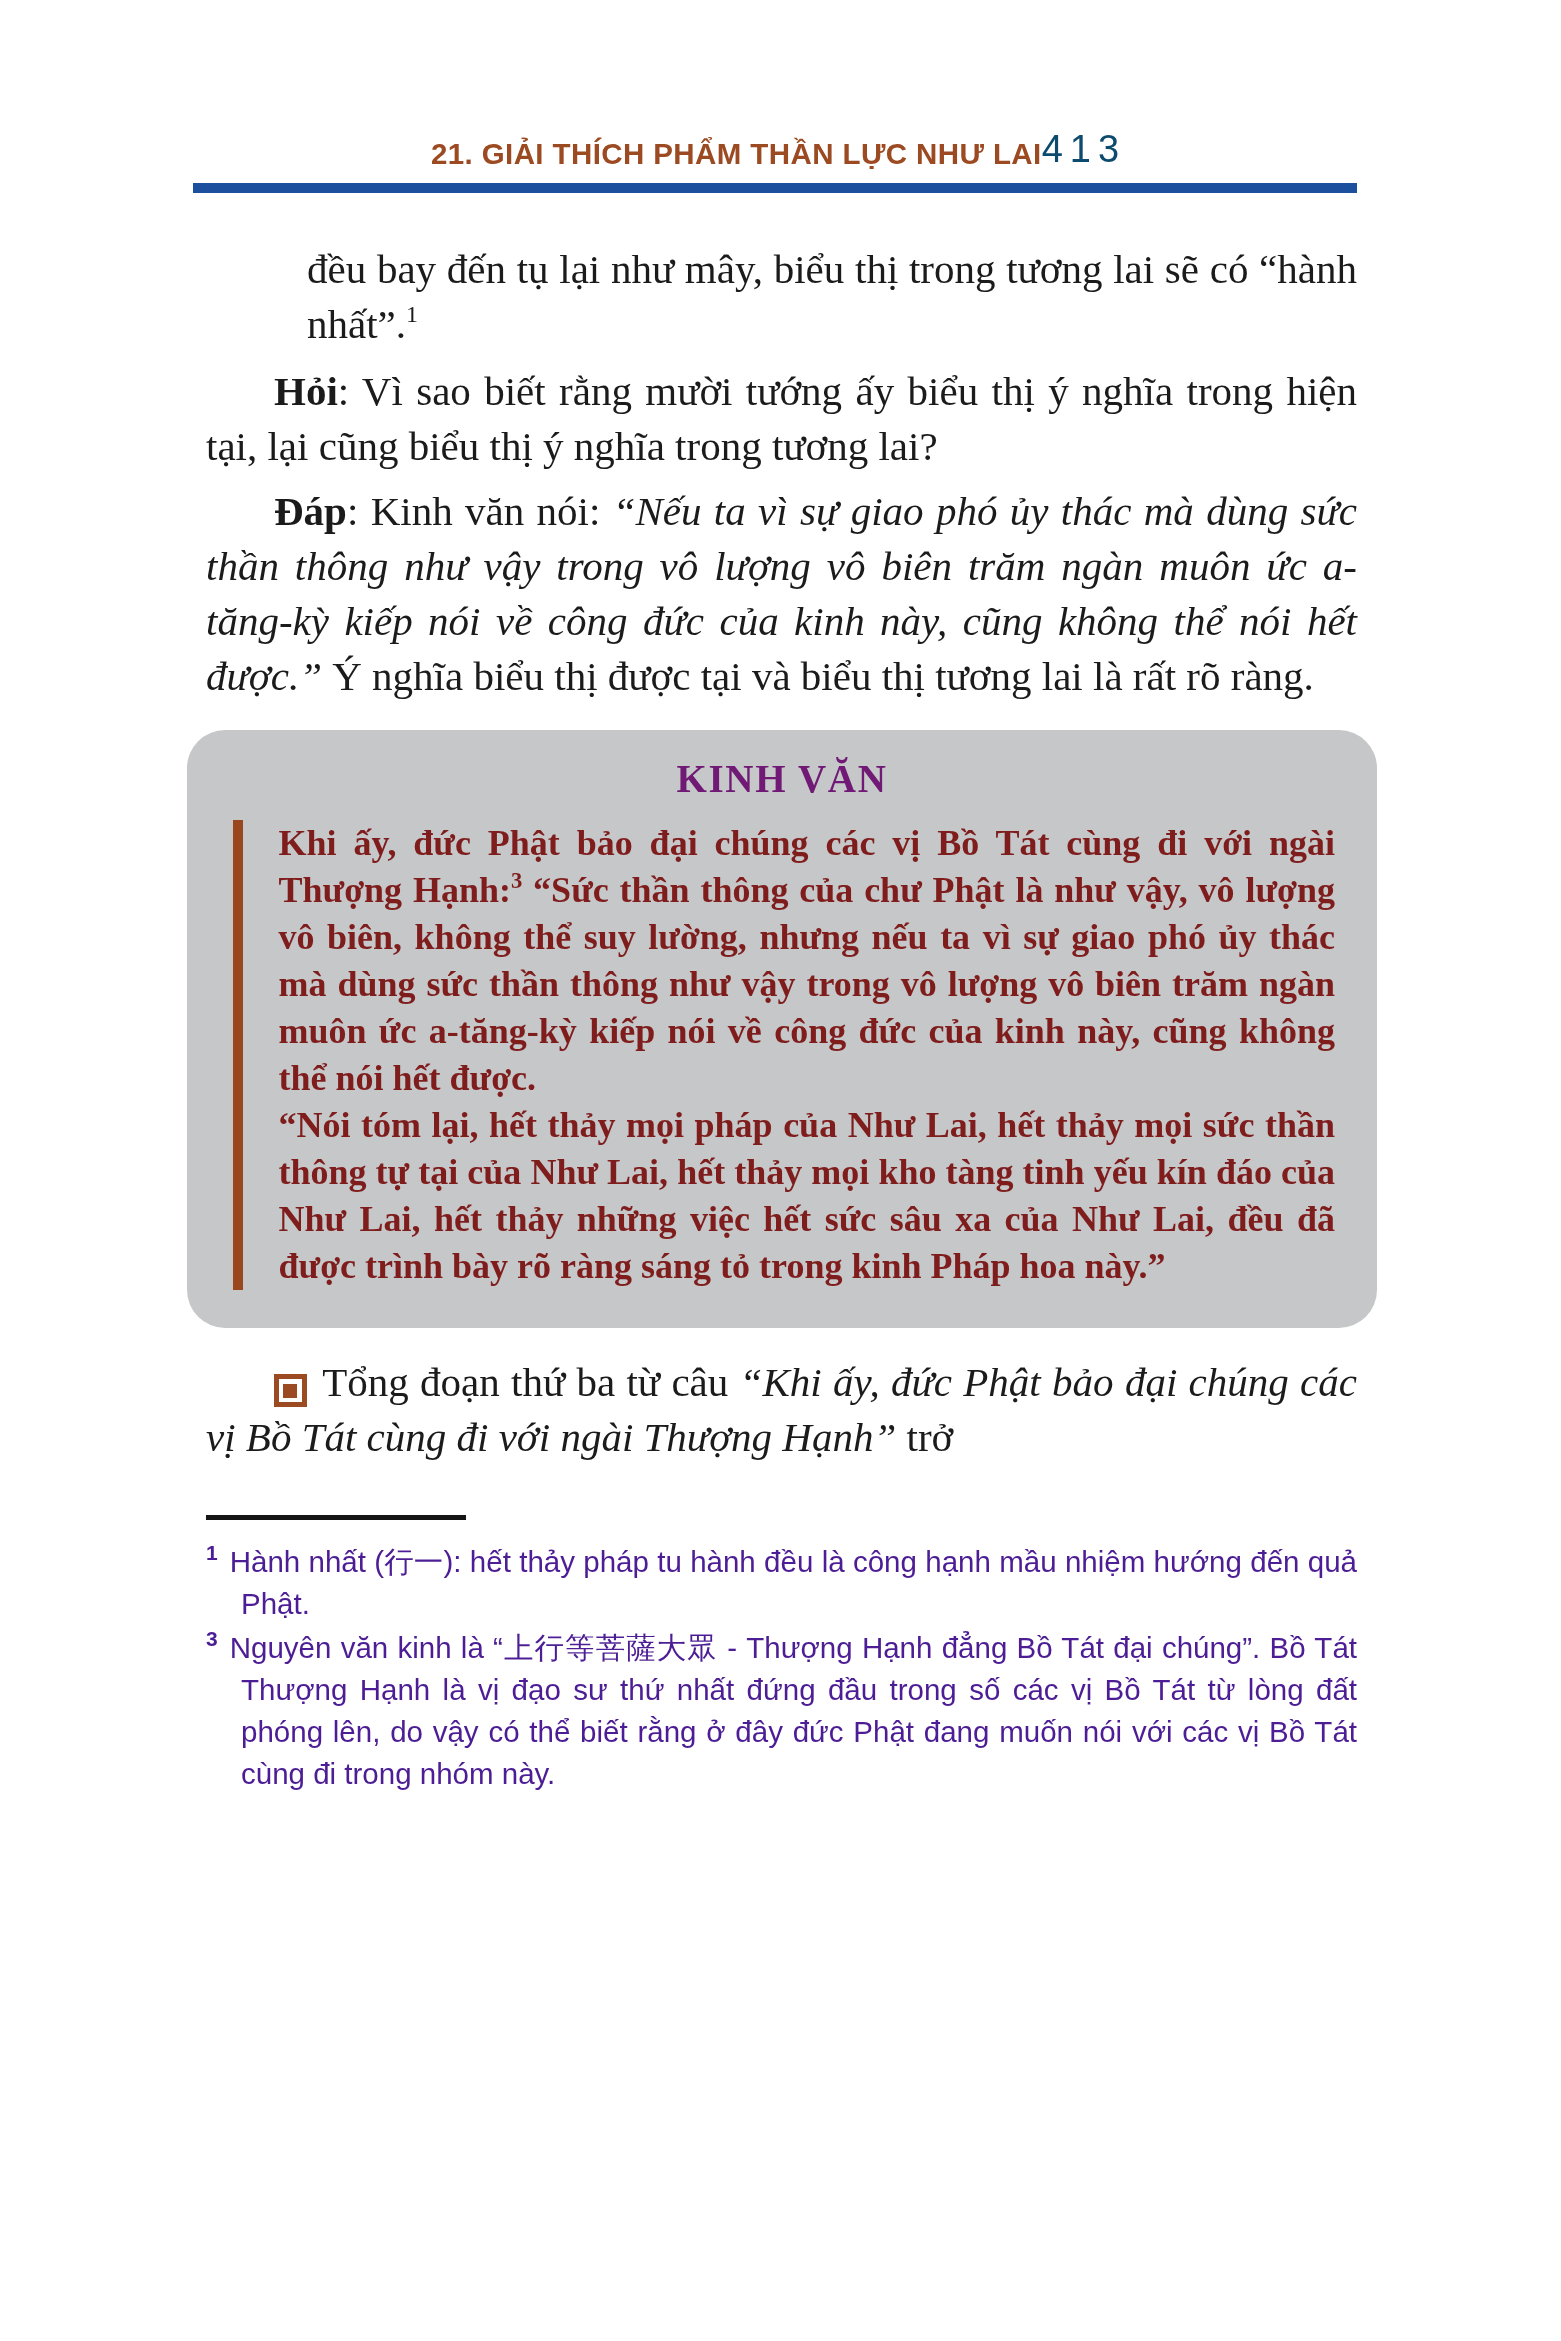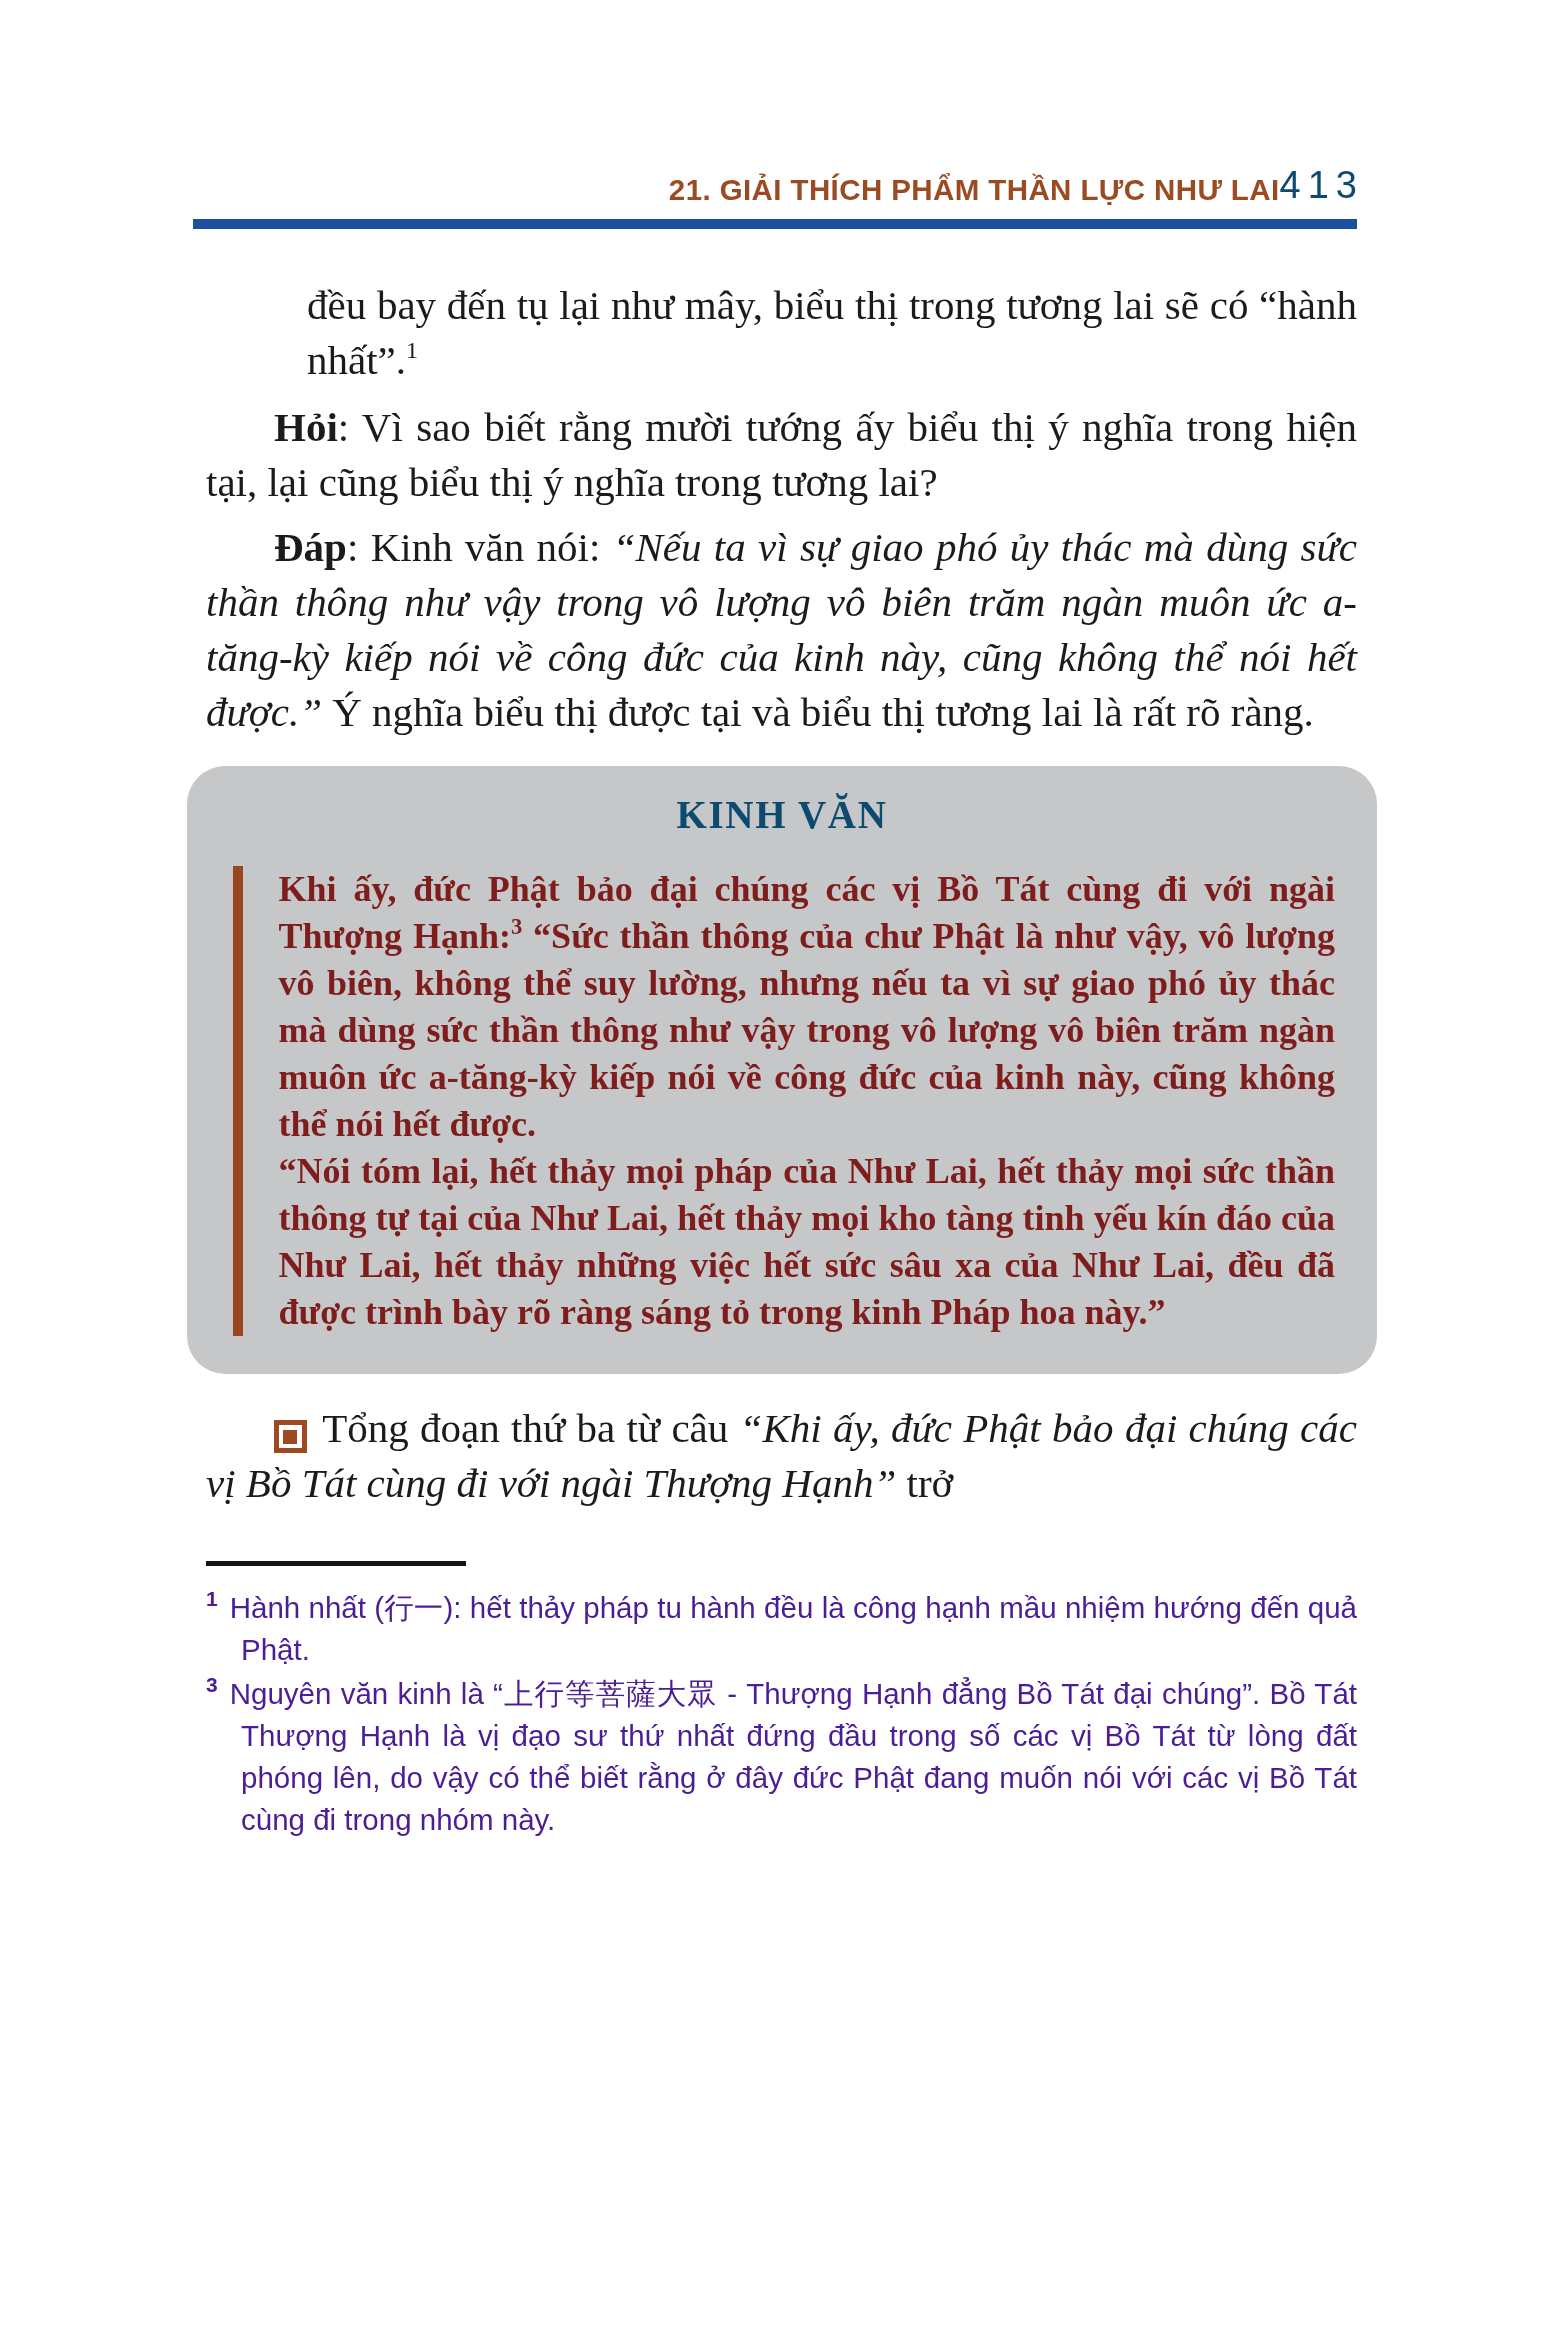--- a/index.html
+++ b/index.html
@@ -11,23 +11,22 @@
     overflow: hidden;
   }
   .page {
     box-sizing: border-box;
     width: 1561px; height: 2342px;
     padding: 128px 204px 0 206px;
   }
 
   
   .running-header {
-    display: flex; align-items: flex-end; justify-content: flex-end;
+    display: flex; align-items: flex-end; justify-content: center;
     margin-left: -13px;
-    margin-top: 36px;
   }
   .chapter-title {
     font-family: "Liberation Sans", sans-serif;
     font-weight: bold;
     font-size: 29.5px;
     letter-spacing: 0.4px;
     color: #9c4a21;
     white-space: nowrap;
   }
   .page-number {
@@ -66,26 +65,26 @@
   
   .kinh-van-box {
     box-sizing: border-box;
     width: 1190px;
     margin: 26px 0 0 -19px;
     background: #c6c7c9;
     border-radius: 38px;
     padding: 26px 0 38px 0;
   }
   .kinh-van-title {
-    margin: 0 0 29px 0;
+    margin: 0 0 19px 0;
     text-align: center;
     font-size: 39px;
     font-weight: bold;
     letter-spacing: 1.7px;
-    color: #0c4a6e;
+    color: #701a75;
   }
   .box-body { display: flex; }
   .accent-bar {
     flex: 0 0 9.5px;
     width: 9.5px;
     margin-left: 46px;
     background: #9a471d;
   }
   .box-text {
     flex: 1;

